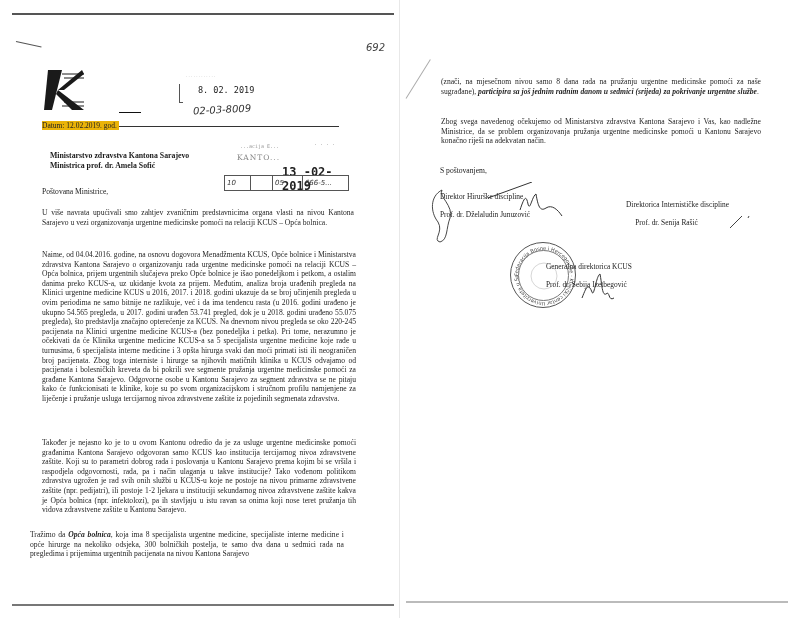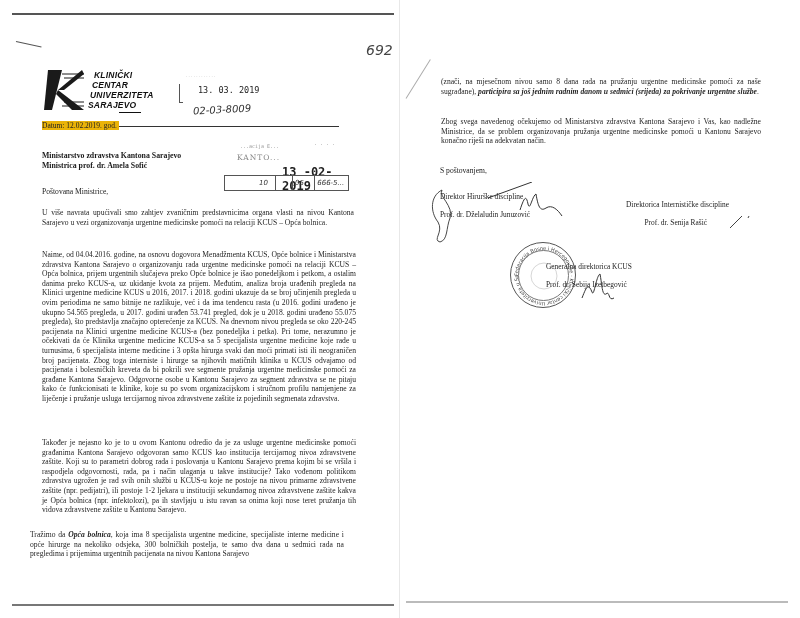--- a/index.html
+++ b/index.html
@@ -7,21 +7,21 @@
     width: 800px; height: 618px; background: #ffffff; position: relative; overflow: hidden;
     font-family: "Liberation Serif", "DejaVu Serif", serif; color: #1a1a1a;
   }
   .page { position: absolute; top: 0; height: 618px; background: #fff; }
   .page-left { left: 0; width: 400px; }
   .page-right { left: 400px; width: 400px; }
   .rule-top { position: absolute; height: 2px; background: #555; }
   .rule-bottom { position: absolute; height: 2px; background: #777; }
   .gutter { position: absolute; left: 399px; top: 0; width: 1px; height: 618px; background: #e8e8e8; }
 
-  .page-num { position: absolute; left: 366px; top: 42px; font-family: "DejaVu Sans", sans-serif; font-size: 14px; color: #444; font-style: italic; }
+  .page-num { position: absolute; left: 366px; top: 42px; font-family: "DejaVu Sans", sans-serif; font-size: 10px; color: #444; font-style: italic; }
   .scribble { position: absolute; background: #555; height: 1px; transform-origin: left center; }
 
   
   .logo { position: absolute; left: 44px; top: 66px; width: 110px; height: 50px; }
   .logo-mark { position: absolute; left: 0; top: 2px; width: 40px; height: 44px; }
   .logo-text { position: absolute; left: 44px; top: 4px; font-family: "Liberation Sans", sans-serif; font-weight: bold; font-style: italic; font-size: 8.5px; line-height: 10px; color: #111; letter-spacing: 0.2px; }
   .logo-text div:nth-child(2) { padding-left: -2px; }
   .logo-underline { position: absolute; left: 119px; top: 112px; width: 22px; height: 1px; background: #111; }
   .letterhead-rule { position: absolute; left: 42px; top: 126px; width: 297px; height: 1px; background: #333; }
   .date-line { position: absolute; left: 42px; top: 121px; font-size: 7.5px; color: #222; background: #eab308; padding-right: 2px; }
@@ -36,21 +36,21 @@
   .stamp-ministry { position: absolute; left: 222px; top: 137px; width: 128px; height: 56px; }
   .stamp-ministry .faint { position: absolute; font-family: "DejaVu Sans Mono", monospace; font-size: 5px; color: #999; }
   .stamp-ministry .kanton { position: absolute; left: 15px; top: 16px; font-family: "DejaVu Serif", serif; font-size: 7.5px; color: #888; letter-spacing: 1px; }
   .stamp-ministry .stamp-date { position: absolute; left: 60px; top: 28px; font-family: "DejaVu Sans Mono", monospace; font-size: 12px; color: #222; font-weight: bold; }
   .stamp-ministry .grid { position: absolute; left: 2px; top: 38px; width: 123px; height: 14px; border: 1px solid #555; display: flex; }
   .stamp-ministry .cell { border-right: 1px solid #555; font-family: "DejaVu Sans", sans-serif; font-style: italic; font-size: 7px; color: #333; padding-left: 2px; line-height: 14px; }
   .stamp-ministry .cell:last-child { border-right: none; }
 
   
   .text { position: absolute; font-size: 7.6px; line-height: 9.6px; text-align: justify; color: #1f1f1f; }
-  .recipient { position: absolute; left: 42px; top: 151px; font-size: 7.8px; line-height: 10px; font-weight: bold; color: #1a1a1a; }
+  .recipient { position: absolute; left: 50px; top: 151px; font-size: 7.8px; line-height: 10px; font-weight: bold; color: #1a1a1a; }
   .salutation { position: absolute; left: 42px; top: 187px; font-size: 7.6px; }
   .bi { font-weight: bold; font-style: italic; }
 
   
   .closing { position: absolute; left: 440px; top: 166px; font-size: 7.6px; }
   .sig { position: absolute; font-size: 7.4px; color: #222; line-height: 18px; }
   .seal { position: absolute; left: 510px; top: 242px; width: 66px; height: 66px; border-radius: 50%; border: 1.5px solid #555; box-sizing: border-box; }
   .seal::after { content: ""; position: absolute; left: 7px; top: 7px; width: 49px; height: 49px; border-radius: 50%; border: 1px solid #777; }
   .seal-text { position: absolute; left: 0; top: 0; width: 66px; height: 66px; }
   .signature-svg { position: absolute; }
@@ -68,45 +68,39 @@
   <div class="logo">
     <svg class="logo-mark" viewBox="0 0 40 44">
       <path d="M4 2 L18 2 L8 42 L0 42 Z" fill="#1a1a1a"></path>
       <path d="M14 22 L38 2 L40 6 L20 22 Z" fill="#1a1a1a"></path>
       <path d="M14 22 L40 42 L28 42 L12 26 Z" fill="#1a1a1a"></path>
       <line x1="18" y1="6" x2="40" y2="6" stroke="#1a1a1a" stroke-width="1"></line>
       <line x1="20" y1="10" x2="40" y2="10" stroke="#1a1a1a" stroke-width="1"></line>
       <line x1="20" y1="34" x2="40" y2="34" stroke="#1a1a1a" stroke-width="1"></line>
       <line x1="18" y1="38" x2="40" y2="38" stroke="#1a1a1a" stroke-width="1"></line>
     </svg>
-    <div class="logo-text">
-      <div style="padding-left:6px">KLINIČKI</div>
-      <div style="padding-left:4px">CENTAR</div>
-      <div style="padding-left:2px">UNIVERZITETA</div>
-      <div>SARAJEVO</div>
-    </div>
   </div>
   <div class="logo-underline"></div>
   <div class="letterhead-rule"></div>
   <div class="date-line">Datum: 12.02.2019. god.</div>
 
   <div class="stamp-received">
     <div class="small">· · · · · · · · · · · ·</div>
     <div class="bracket"></div>
-    <div class="date">13. 03. 2019</div>
+    <div class="date">8. 02. 2019</div>
   </div>
   <div class="handwritten">02-03-8009</div>
 
   <div class="stamp-ministry">
     <div class="faint" style="left:18px; top:6px;">...acija E...</div>
     <div class="kanton">KANTO...</div>
     <div class="faint" style="left:92px; top:4px;">· · · ·</div>
     <div class="stamp-date">13 -02- 2019</div>
     <div class="grid">
-      <div class="cell" style="width:24px;margin-left:32px;">10</div>
+      <div class="cell" style="width:24px;">10</div>
       <div class="cell" style="width:20px;"></div>
       <div class="cell" style="width:28px;">05</div>
       <div class="cell" style="width:45px;">666-5...</div>
     </div>
   </div>
 
   <div class="recipient">
     <div>Ministarstvo zdravstva Kantona Sarajevo</div>
     <div>Ministrica prof. dr. Amela Sofić</div>
   </div>
@@ -136,21 +130,21 @@
 <div class="sig" style="left:440px; top:188px;">
   <div>Direktor Hirurške discipline</div>
   <div>Prof. dr. Dželaludin Junuzović</div>
 </div>
 <svg class="signature-svg" style="left:428px; top:182px;" width="140" height="62" viewBox="0 0 140 62">
   <path d="M14 8 C2 14, 2 30, 10 40 C16 50, 4 58, 12 60 C20 58, 18 46, 22 36 C26 24, 10 14, 14 8" fill="none" stroke="#333" stroke-width="0.9"></path>
   <path d="M60 16 L104 0" stroke="#333" stroke-width="1"></path>
   <path d="M92 28 C96 16, 98 12, 100 22 C102 30, 104 14, 108 12 C110 24, 112 30, 118 26 C124 22, 130 28, 134 34" fill="none" stroke="#333" stroke-width="1"></path>
 </svg>
 
-<div class="sig" style="left:626px; top:196px; text-align:right;">
+<div class="sig" style="left:626px; top:196px; text-align:center;">
   <div>Direktorica Internističke discipline</div>
   <div style="padding-right:22px;">Prof. dr. Senija Rašić</div>
 </div>
 <svg class="signature-svg" style="left:728px; top:212px;" width="24" height="18" viewBox="0 0 24 18">
   <path d="M2 16 L14 4" stroke="#444" stroke-width="1"></path>
   <path d="M20 6 L21 4" stroke="#444" stroke-width="1"></path>
 </svg>
 
 <div class="seal">
   <svg class="seal-text" viewBox="0 0 66 66">

